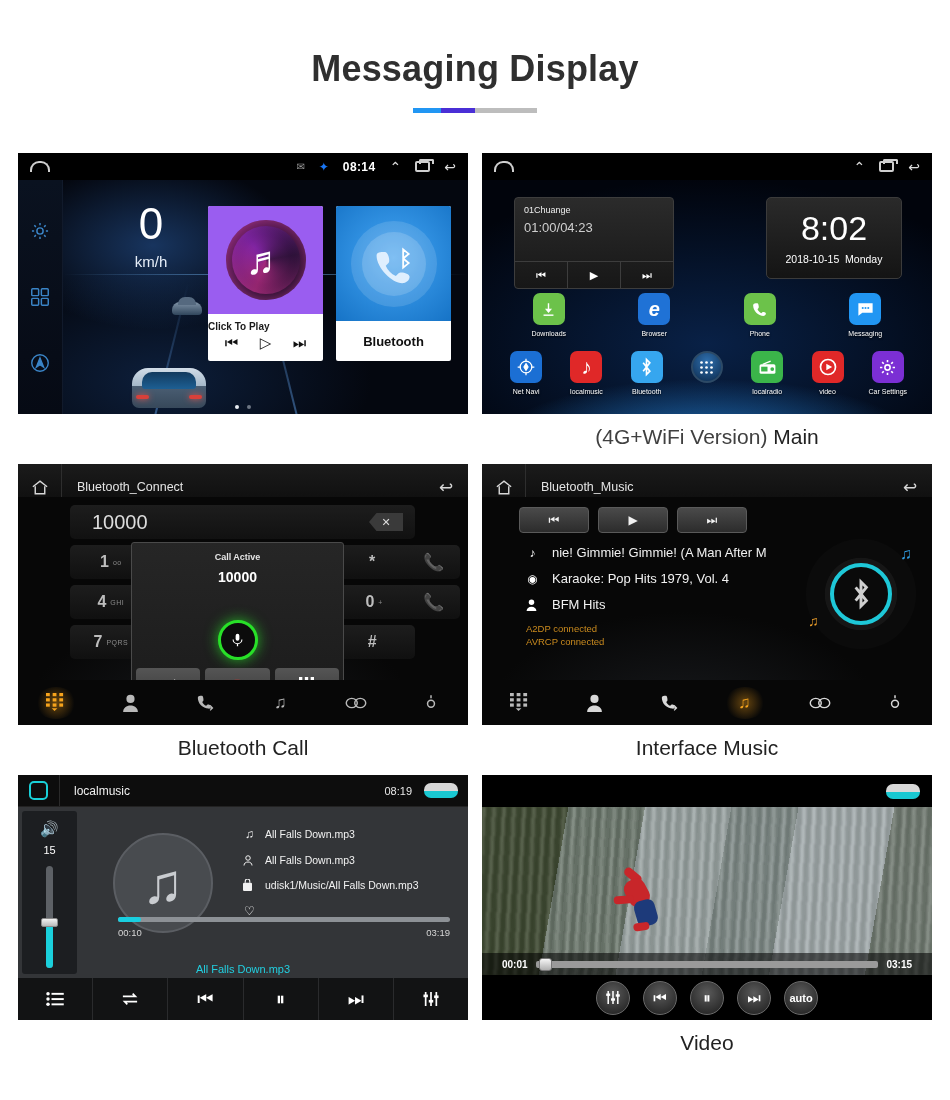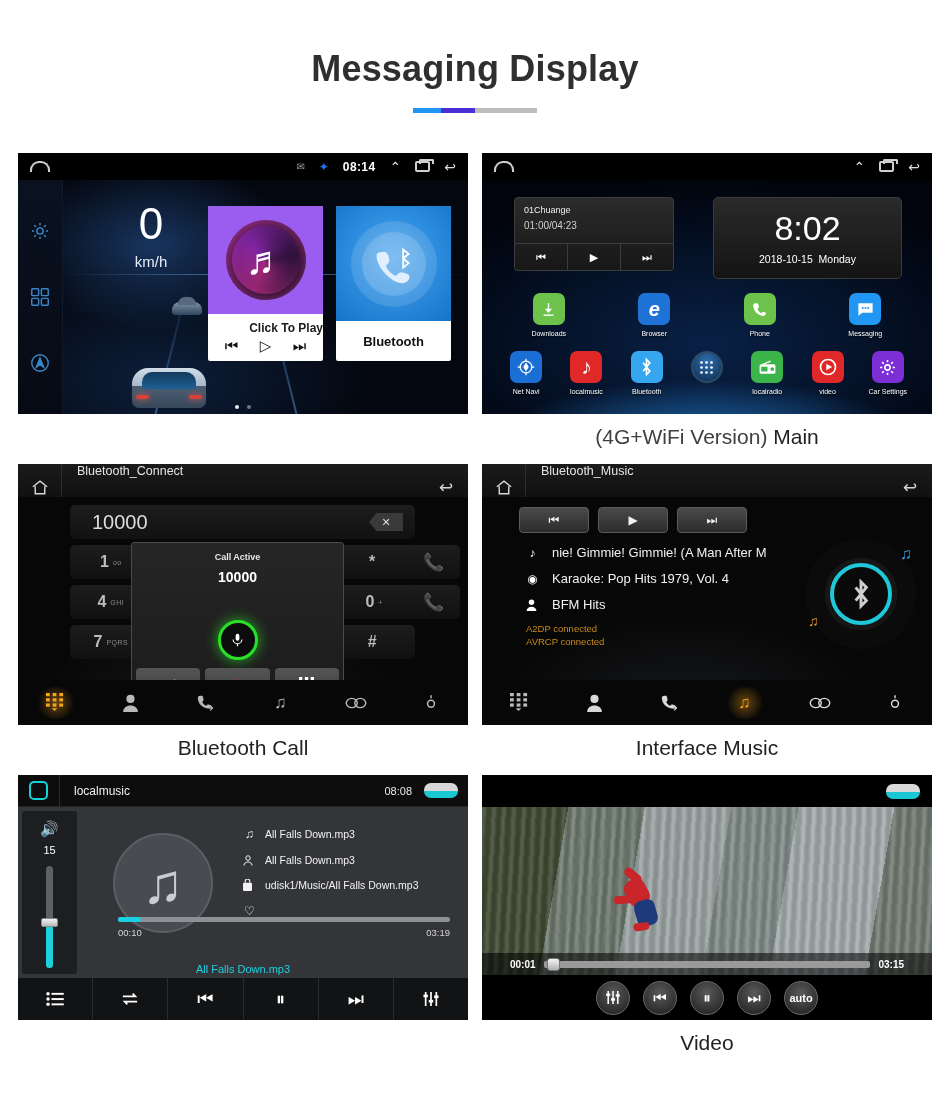--- a/index.html
+++ b/index.html
@@ -95,21 +95,21 @@
       flex-direction:column; }
   .tile-music .art { height:108px; background:#9a5df0;
       display:flex; align-items:center; justify-content:center; }
   .disc { width:80px; height:80px; border-radius:50%;
       background: radial-gradient(circle at 35% 35%, #7a1f6d, #1a0a22 75%);
       display:flex; align-items:center; justify-content:center;
       box-shadow: inset 0 0 14px rgba(255,90,200,.55); position:relative; }
   .disc:before{content:"";position:absolute;inset:6px;border-radius:50%;
       background:conic-gradient(from 200deg,#ff3fae,#8a2be2,#21123a,#ff3fae);opacity:.45;}
   .disc .note { position:relative; color:#fff; font-size:40px; line-height:1; }
-  .tile-music .ctp { text-align:right; font-size:12px; color:#1a1a1a; padding-top:7px;
+  .tile-music .ctp { text-align:left; font-size:10px; color:#1a1a1a; padding-top:7px;
       font-weight:bold; }
   .tile-music .ctrls { display:flex; justify-content:space-around; align-items:center;
       color:#111; font-size:15px; padding: 2px 6px 0; }
   .tile-bt { position:absolute; right:17px; top:26px; width:115px; height:155px;
       background:#fff; border-radius:2px; overflow:hidden; display:flex; flex-direction:column;}
   .tile-bt .art { height:115px;
       background: radial-gradient(circle at 50% 45%, #52a8ef 0%, #2f8fe0 45%, #1673c6 100%);
       display:flex; align-items:center; justify-content:center; position:relative; }
   .tile-bt .art .ring { position:absolute; width:86px; height:86px; border-radius:50%;
       background: rgba(255,255,255,.13); }
@@ -122,48 +122,48 @@
   .dots i { width:4px; height:4px; border-radius:50%; background:#6d7684; display:block;}
   .dots i.on { background:#e8ecf2; }
 
   
   .p2-body { position:absolute; inset:27px 0 0 0;
     background:
       radial-gradient(ellipse 300px 90px at 50% 112%, rgba(40,140,230,.75), rgba(0,0,0,0) 70%),
       radial-gradient(ellipse 420px 220px at 50% 70%, rgba(12,45,95,.7), rgba(0,0,0,0) 75%),
       #01040c;
   }
-  .widget-player { position:absolute; left:32px; top:17px; width:160px; height:74px;
+  .widget-player { position:absolute; left:32px; top:17px; width:160px; height:92px;
       background: linear-gradient(180deg,#2b2b2b,#171717);
       border:1px solid #3d3d3d; border-radius:4px; overflow:hidden; }
   .widget-player .t1 { color:#eee; font-size:9px; padding:7px 0 0 9px; }
-  .widget-player .t2 { color:#cfcfcf; font-size:10px; padding:5px 8px 0 9px; }
+  .widget-player .t2 { color:#cfcfcf; font-size:13px; padding:5px 8px 0 9px; }
   .widget-player .bar { position:absolute; left:0; right:0; bottom:0; height:27px;
       display:flex; border-top:1px solid #3d3d3d; }
   .widget-player .bar div { flex:1; display:flex; align-items:center; justify-content:center;
       color:#fff; font-size:11px; border-right:1px solid #3d3d3d; }
   .widget-player .bar div:last-child{border-right:none;}
-  .widget-clock { position:absolute; right:30px; top:17px; width:189px; height:82px;
+  .widget-clock { position:absolute; right:30px; top:17px; width:136px; height:82px;
       background: linear-gradient(180deg,#2a2a2a,#141414);
       border:1px solid #3b3b3b; border-radius:5px;
       display:flex; flex-direction:column; align-items:center; justify-content:center; }
   .widget-clock .hh { color:#fff; font-size:34px; font-weight:300; line-height:1; }
   .widget-clock .dd { color:#fff; font-size:10.5px; margin-top:8px; }
   .apps { position:absolute; left:0; right:0; top:113px; }
   .apps .r { display:flex; padding: 0 14px; }
   .apps .slot { flex:1; display:flex; flex-direction:column; align-items:center; }
   .ic { width:32px; height:32px; border-radius:7px; display:flex; align-items:center;
       justify-content:center; color:#fff; font-size:19px; position:relative; }
   .ic.circle { border-radius:50%; }
   .apps .nm { color:#fff; font-size:7px; margin-top:5px; text-shadow:0 1px 2px #000; }
   .apps .r2 { margin-top:14px; }
 
   
   .bt-head { height:47px; background:linear-gradient(180deg,#1b1b1b,#0c0c0c);
-      display:flex; border-bottom:1px solid #2a2a2a;}
+      display:flex; align-items:center; border-bottom:1px solid #2a2a2a;}
   .bt-head .home { width:44px; display:flex; align-items:center; justify-content:center;
       border-right:1px solid #2e2e2e; height:100%; }
   .bt-head .ttl { color:#e4e4e4; font-size:12.5px; padding-left:15px; }
   .bt-head .back { margin-left:auto; width:44px; display:flex; align-items:center;
       justify-content:center; color:#d6d6d6; font-size:17px; }
   .bt-body { position:absolute; left:0; right:0; top:33px; bottom:45px;
       background: radial-gradient(ellipse 280px 150px at 45% 120%, #17191c, #070707 70%), #050505; }
   .bt-nav { position:absolute; left:0; right:0; bottom:0; height:45px;
       background:#070707; display:flex; align-items:center; }
   .bt-nav .n { flex:1; display:flex; align-items:center; justify-content:center;
@@ -293,21 +293,21 @@
       border-radius:9px; background:#c8262a; }
   .v-hero .legs { position:absolute; left:6px; top:33px; width:21px; height:26px;
       border-radius:7px; background:#1d3a7a; transform: rotate(12deg); }
   .v-hero .foot1 { position:absolute; left:-2px; top:52px; width:16px; height:8px;
       border-radius:4px; background:#c8262a; transform: rotate(20deg); }
   .v-hero .arm1 { position:absolute; left:18px; top:-3px; width:9px; height:20px;
       border-radius:5px; background:#c8262a; transform: rotate(-22deg); }
   .v-hero .arm2 { position:absolute; left:-7px; top:20px; width:20px; height:8px;
       border-radius:5px; background:#c8262a; transform: rotate(24deg); }
   .v-seek { position:absolute; left:0; right:0; bottom:45px; height:22px;
-      background:rgba(0,0,0,.55); display:flex; align-items:center; padding:0 28px; gap:8px;}
+      background:rgba(0,0,0,.55); display:flex; align-items:center; padding:0 20px; gap:8px;}
   .v-seek .t { color:#fff; font-size:10px; font-weight:bold; }
   .v-seek .track { flex:1; height:7px; background:#9a9a9a; border-radius:2px; position:relative;}
   .v-seek .knob { position:absolute; left:1%; top:-3px; width:13px; height:13px;
       background:linear-gradient(180deg,#f5f5f5,#b0b0b0); border-radius:3px;
       border:1px solid #777; }
   .v-nav { position:absolute; left:0; right:0; bottom:0; height:45px; background:#000;
       display:flex; align-items:center; justify-content:center; gap:13px; }
   .v-nav .b { width:34px; height:34px; border-radius:50%;
       background: radial-gradient(circle at 50% 35%, #5a5a5a, #1c1c1c);
       border:1px solid #6a6a6a; display:flex; align-items:center; justify-content:center;
@@ -846,21 +846,21 @@
 
   <div class="row">
 
     <div class="cell">
       <div class="shot h245">
         <div class="mp-head">
           <div class="hb">
               <span class="mp-sq"></span>
             </div>
           <div class="ttl">localmusic</div>
-          <div class="tm">08:08</div>
+          <div class="tm">08:19</div>
           <div class="pill"></div>
         </div>
         <div class="mp-body">
           <div class="vol">
             <span class="ico">🔊</span>
             <span class="val">15</span>
             <div class="track">
               <div class="fill"></div>
               <div class="knob"></div>
             </div>

